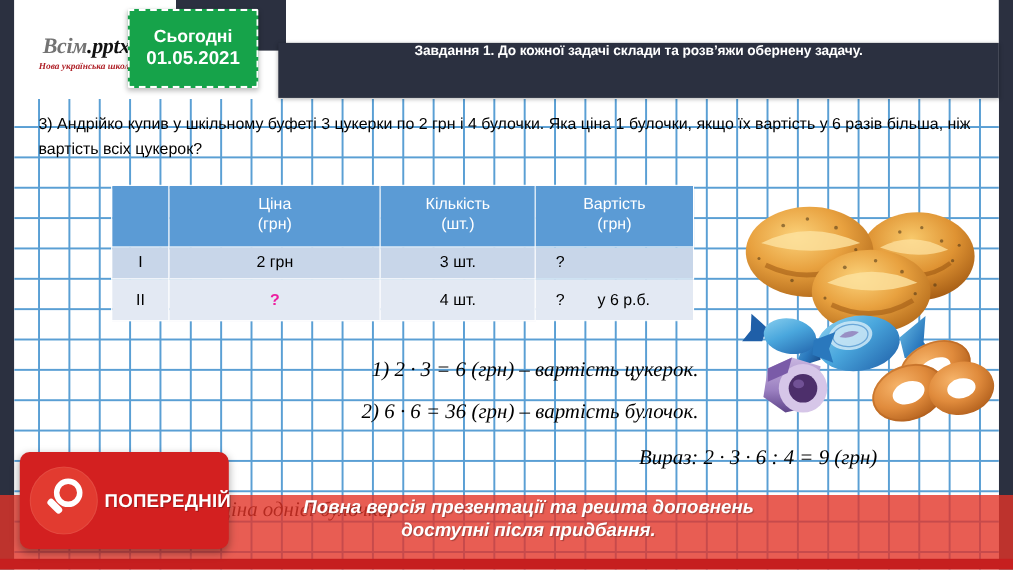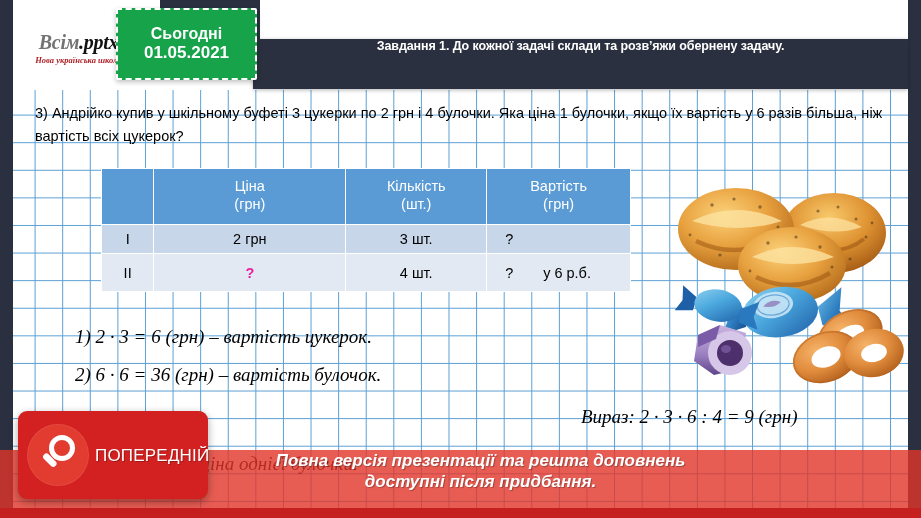--- a/index.html
+++ b/index.html
@@ -55,21 +55,21 @@
     margin-top: 3px;
     font-family: "Liberation Serif", serif;
     font-size: 8.5px; font-weight: bold; font-style: italic;
     color: #b0232a;
     white-space: nowrap;
   }
 
   
   .today-badge {
     position: absolute; left: 116px; top: 8px;
-    width: 141px; height: 72px;
+    width: 119px; height: 72px;
     background: #16a34a;
     border: 2px dashed #ffffff;
     border-radius: 2px;
     display: flex; flex-direction: column;
     align-items: center; justify-content: center;
     box-shadow: 0 2px 5px rgba(0,0,0,.25);
     z-index: 30;
   }
   .today-label {
     color: #ffffff; font-size: 16px; font-weight: bold;
@@ -156,21 +156,21 @@
   
   .solutions {
     position: absolute; left: 62px; top: 228px;
     width: 560px;
     font-family: "Liberation Serif", serif;
     font-style: italic;
     font-size: 19px;
     color: #000000;
     line-height: 2.0;
   }
-  .sol-line { white-space: nowrap; }
+  .sol-line { white-space: nowrap; text-align: right; }
 
   .expr-line {
     position: absolute; left: 568px; top: 316px;
     font-family: "Liberation Serif", serif;
     font-style: italic;
     font-size: 19px;
     color: #000000;
     white-space: nowrap;
   }
 
@@ -206,21 +206,21 @@
     background: #e23b30;
     box-shadow: inset 0 0 0 1px rgba(255,255,255,.08);
     position: relative;
     flex: 0 0 auto;
   }
   .preview-glass svg { position: absolute; left: 11px; top: 10px; }
   .preview-texts {
     margin-left: 6px;
     color: #ffffff;
     font-size: 17px;
-    font-weight: normal;
+    font-weight: bold;
     line-height: 1.0;
     letter-spacing: 0.2px;
     text-shadow: 1px 1px 0 rgba(0,0,0,.25);
   }
   .preview-texts div { white-space: nowrap; }
 
   
   .bottom-overlay {
     position: absolute; left: 0; right: 0; bottom: 0;
     height: 68px;

